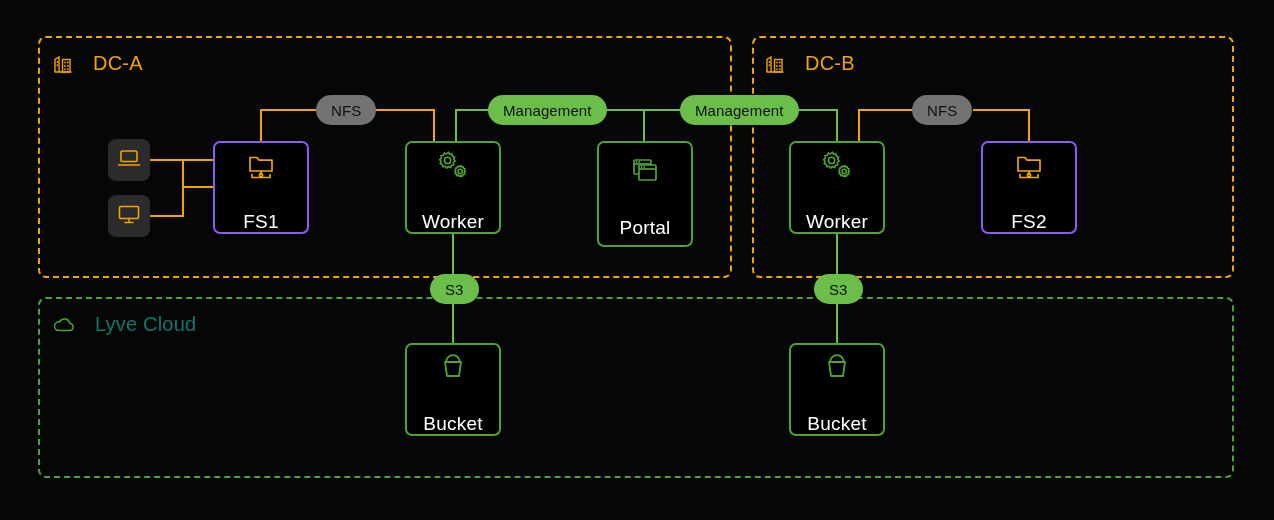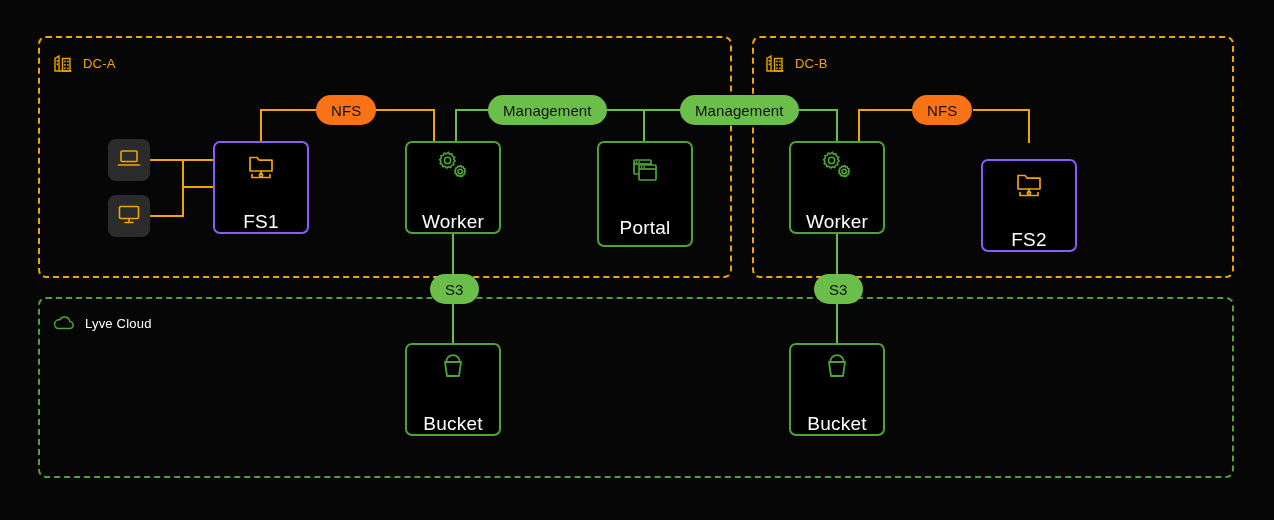--- a/index.html
+++ b/index.html
@@ -14,26 +14,26 @@
   .zone{
     position:absolute;
     border:2px dashed #F0A500;
     border-radius:8px;
     box-sizing:border-box;
   }
   .zone.green{border-color:#4FA336;}
 
   .zone-label{
     position:absolute;
-    display:flex;align-items:center;gap:9px;
-    font-size:13px;letter-spacing:.2px;
+    display:flex;align-items:center;gap:19px;
+    font-size:20px;letter-spacing:.2px;
     color:#F0A500;
     white-space:nowrap;
   }
-  .zone-label.green{color:#ffffff;}
+  .zone-label.green{color:#0f766e;}
   .zone-label svg{display:block;}
 
   
   .node{
     position:absolute;
     box-sizing:border-box;
     border:2px solid #8b5cf6;
     border-radius:7px;
     background:#000;
     display:flex;flex-direction:column;
@@ -56,21 +56,21 @@
     display:flex;align-items:center;justify-content:center;
   }
 
   
   .pill{
     position:absolute;
     box-sizing:border-box;
     display:flex;align-items:center;justify-content:center;
     height:30px;padding:0 15px;
     border-radius:15px;
-    background:#f97316;
+    background:#737373;
     color:#111;
     font-size:15px;line-height:1;letter-spacing:.1px;
     white-space:nowrap;
   }
   .pill.green{background:#6CBE4B;}
 
   
   .wire{position:absolute;background:#F0A500;}
   .wire.green{background:#6CBE4B;}
   .wire.h{height:2px;}
@@ -228,21 +228,21 @@
       <svg width="38" height="34" viewBox="0 0 38 34" fill="none" stroke="#4FA336" stroke-width="1.6" stroke-linejoin="round">
         <path d="M14.5 4.2l1.1 2.1 2.3-.4.6 2.3 2.2.9-1 2.1 1.5 1.8-1.8 1.5.4 2.3-2.3.6-.9 2.2-2.1-1-1.8 1.5-1.5-1.8-2.3.4-.6-2.3-2.2-.9 1-2.1-1.5-1.8 1.8-1.5-.4-2.3 2.3-.6.9-2.2 2.1 1z"></path>
         <circle cx="13.6" cy="12.4" r="3.1"></circle>
         <path d="M26.8 17.5l.8 1.5 1.6-.3.4 1.6 1.6.6-.7 1.5 1 1.3-1.2 1 .3 1.6-1.6.4-.6 1.6-1.5-.7-1.3 1-1-1.2-1.6.3-.4-1.6-1.6-.6.7-1.5-1-1.3 1.2-1-.3-1.6 1.6-.4.6-1.6 1.5.7z"></path>
         <circle cx="26.2" cy="23.4" r="2.2"></circle>
       </svg>
     </span>
     <span class="node-label">Worker</span>
   </div>
 
-  <div class="node" style="left:981px;top:141px;width:96px;height:93px;margin-top:18px;">
+  <div class="node" style="left:981px;top:141px;width:96px;height:93px;">
     <span class="node-icon">
       <svg width="36" height="34" viewBox="0 0 36 34" fill="none" stroke="#F0A500" stroke-width="1.7" stroke-linejoin="round" stroke-linecap="round">
         <path d="M7 9.5h7l2 2.6h13V23H7z"></path>
         <path d="M18 23v3.5M9 29.5h18M9 29.5v-3M27 29.5v-3"></path>
         <circle cx="18" cy="27.3" r="1.6"></circle>
       </svg>
     </span>
     <span class="node-label">FS2</span>
   </div>
 

